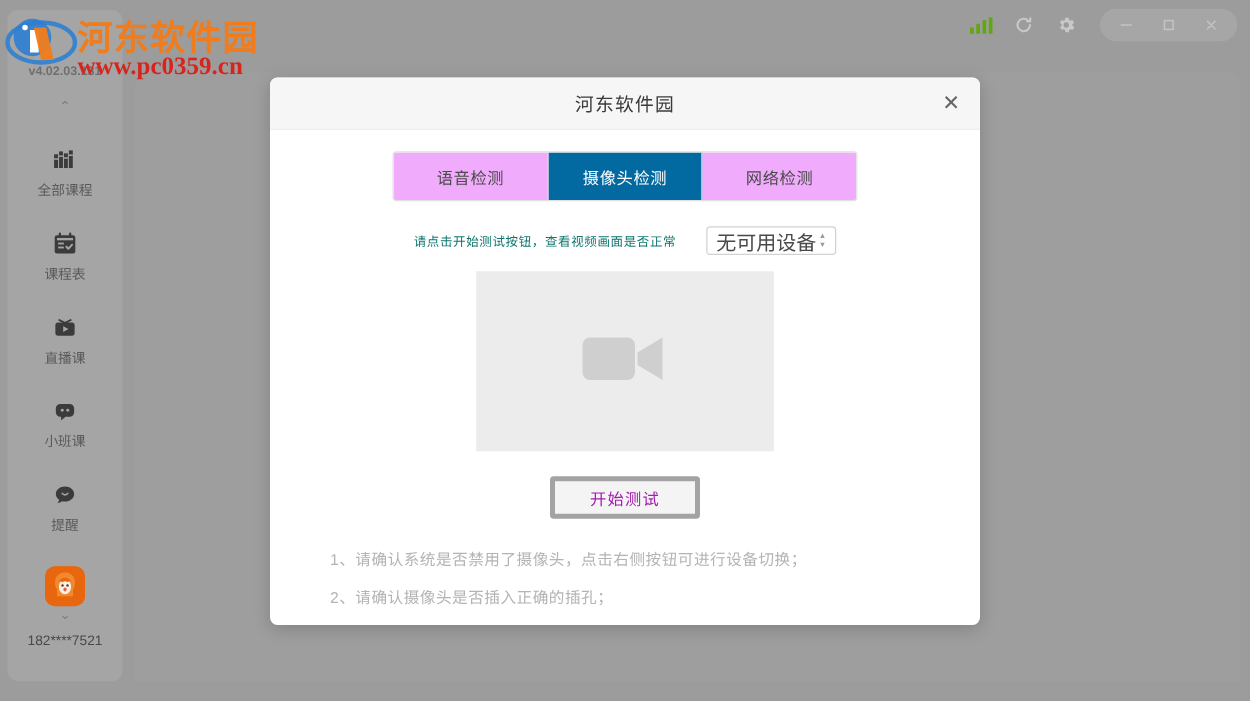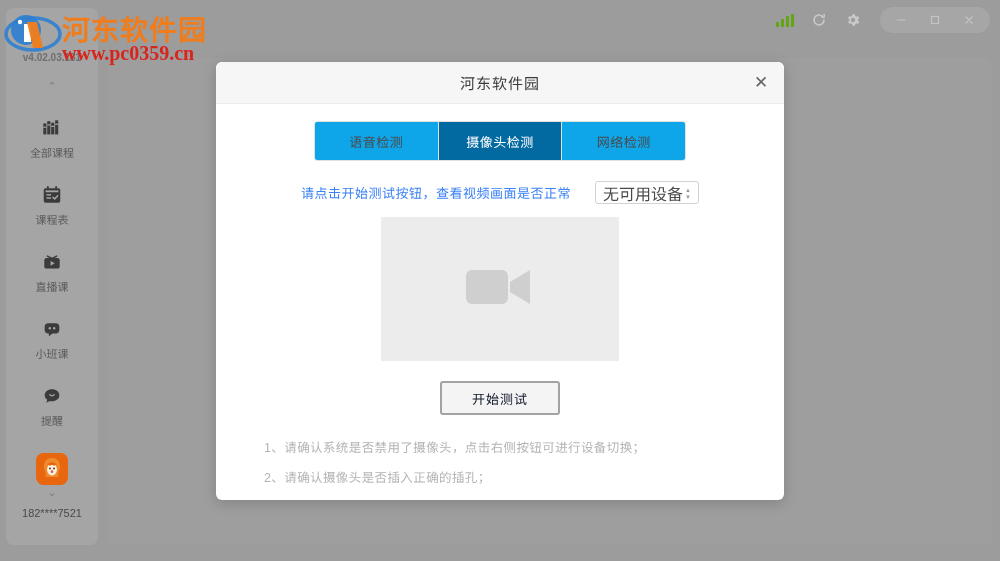--- a/index.html
+++ b/index.html
@@ -249,40 +249,40 @@
     box-sizing: border-box;
   }
   .tab {
     flex: 1;
     display: flex;
     align-items: center;
     justify-content: center;
     font-size: 13px;
     color: #4a4a4a;
     letter-spacing: .5px;
-    background: #0ea5e9;
+    background: #f0abfc;
     border-right: 1px solid #e0e0e0;
     cursor: pointer;
   }
   .tab:last-child { border-right: none; }
   .tab.active {
     background: #0369a1;
     color: #ffffff;
   }
 
   .instruction-row {
     margin-top: 20px;
     display: flex;
     align-items: center;
     justify-content: center;
     gap: 24px;
   }
   .instruction-text {
-    font-size: 13px;
-    color: #3b82f6;
+    font-size: 10px;
+    color: #0f766e;
     letter-spacing: .5px;
     white-space: nowrap;
   }
   .device-select {
     position: relative;
     width: 104px;
     height: 23px;
     border: 1px solid #d2d2d2;
     border-radius: 3px;
     background: #fff;
@@ -316,24 +316,24 @@
     align-items: center;
     justify-content: center;
   }
 
   .start-btn {
     display: block;
     margin: 20px auto 0;
     width: 120px;
     height: 34px;
     background: #f4f4f4;
-    border: 2px solid #a3a3a3;
+    border: 4px solid #a3a3a3;
     border-radius: 3px;
     font-size: 13px;
-    color: #0f172a;
+    color: #a21caf;
     letter-spacing: 1px;
     font-family: inherit;
     cursor: pointer;
   }
 
   .help {
     margin: 18px 0 0 48px;
   }
   .help-line {
     font-size: 12.5px;

